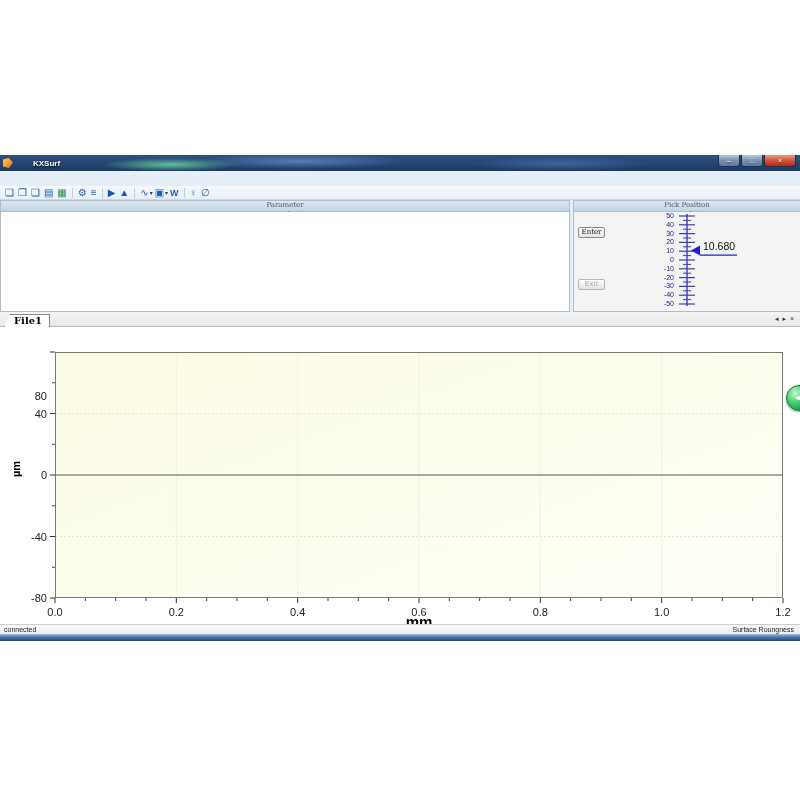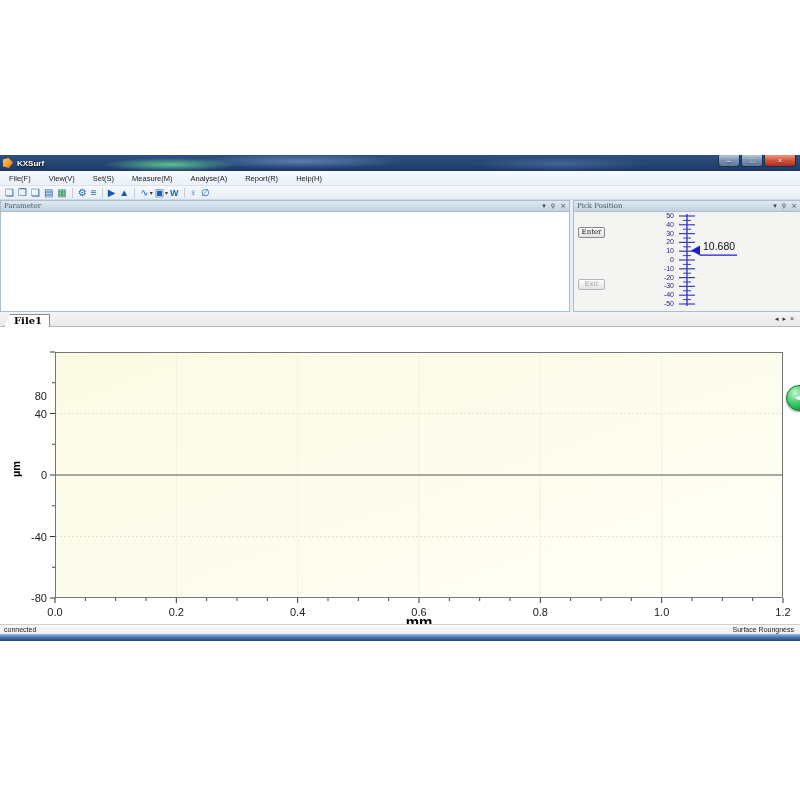--- a/index.html
+++ b/index.html
@@ -8,21 +8,21 @@
             font-family:"Liberation Sans", sans-serif; }
   #window { position:absolute; left:0; top:155px; width:800px; height:486px; background:#e6eef7; }
 
   
   #titlebar { position:absolute; left:0; top:0; width:800px; height:16px;
     background:
       radial-gradient(ellipse 90px 9px at 170px 60%, rgba(96,200,150,.95), rgba(96,200,150,0) 75%),
       radial-gradient(ellipse 140px 10px at 300px 40%, rgba(130,170,220,.55), rgba(130,170,220,0) 75%),
       radial-gradient(ellipse 120px 9px at 560px 55%, rgba(110,150,200,.4), rgba(110,150,200,0) 75%),
       linear-gradient(#2e5182,#1d3a66);
-    display:flex; align-items:center; }
+    display:flex; align-items:center;gap:16px; }
   #app-icon { width:10px; height:10px; margin:0 4px 0 3px;
     background:linear-gradient(135deg,#ffd24a 0%,#f29a2e 55%,#d86a1a 100%);
     clip-path:polygon(0 15%, 55% 0, 100% 45%, 60% 100%, 0 85%); }
   #app-title { color:#fff; font-size:8px; font-weight:bold; text-shadow:0 1px 2px #000; }
   #win-controls { position:absolute; right:4px; top:0; display:flex; }
   .win-btn { height:12px; width:22px; margin-left:1px; border:1px solid #1b2f4e; border-top:none;
     border-radius:0 0 3px 3px; color:#fff; font-size:7px; line-height:11px; text-align:center;
     background:linear-gradient(#b9c8dc,#7e94b4 45%,#5f7899); text-shadow:0 1px 1px #333; cursor:default; }
   .win-btn.close { width:32px; background:linear-gradient(#eb9a83,#d9583f 45%,#b83category 0); background:linear-gradient(#eb9a83,#d9583f 45%,#a82f1d); }
 
@@ -39,21 +39,21 @@
   .tool-icon { font-size:10px; line-height:12px; padding:0 2px; cursor:default; }
   .tool-sep { width:1px; height:10px; background:#c3cdd9; margin:0 3px; }
   .tool-caret { font-size:6px; color:#335; margin-left:-1px; }
 
   
   .panel { position:absolute; top:45px; height:112px; }
   #parameter-panel { left:0; width:570px; }
   #pick-panel { left:573px; width:228px; }
   .panel-header { height:12px; background:linear-gradient(#dde8f2,#c3d3e2); border:1px solid #aebdcc;
     display:flex; align-items:center; font-family:"DejaVu Serif", serif; font-size:7px; color:#4a5560;
-    padding:0 3px; }
+    padding:0 3px;flex-direction:column; }
   .panel-header .ph-title { flex:1; }
   .ph-btn { color:#444; font-size:7px; margin-left:5px; line-height:10px; cursor:default; }
   .panel-body { position:relative; height:100px; border:1px solid #aebdcc; border-top:none; overflow:hidden; }
   #parameter-panel .panel-body { background:#ffffff; }
   #pick-panel .panel-body { background:#f4f4f2; }
 
   .pick-btn { position:absolute; left:4px; width:27px; height:11px;
     font-family:"DejaVu Serif", serif; font-size:7px; text-align:center; line-height:9px;
     background:linear-gradient(#fdfdfd,#e3e3e3); border:1px solid #8a8a8a; border-radius:2px; cursor:default; }
   #enter-btn { top:15px; color:#111; }
@@ -112,29 +112,20 @@
     <div id="titlebar">
       <div id="app-icon"></div>
       <span id="app-title">KXSurf</span>
       <div id="win-controls">
           <div class="win-btn">–</div>
           <div class="win-btn">□</div>
           <div class="win-btn close">×</div>
         </div>
     </div>
 
-    <div id="menubar">
-        <div class="menu-item">File(F)</div>
-        <div class="menu-item">View(V)</div>
-        <div class="menu-item">Set(S)</div>
-        <div class="menu-item">Measure(M)</div>
-        <div class="menu-item">Analyse(A)</div>
-        <div class="menu-item">Report(R)</div>
-        <div class="menu-item">Help(H)</div>
-      </div>
 
     <div id="toolbar">
         <span class="tool-icon" style="color: rgb(30, 95, 180);">❏</span>
         <span class="tool-icon" style="color: rgb(30, 95, 180);">❐</span>
         <span class="tool-icon" style="color: rgb(30, 95, 180);">❑</span>
         <span class="tool-icon" style="color: rgb(30, 95, 180);">▤</span>
         <span class="tool-icon" style="color: rgb(46, 139, 87);">▦</span>
         <span class="tool-sep"></span>
         <span class="tool-icon" style="color: rgb(30, 95, 180);">⚙</span>
         <span class="tool-icon" style="color: rgb(30, 95, 180);">≡</span>

